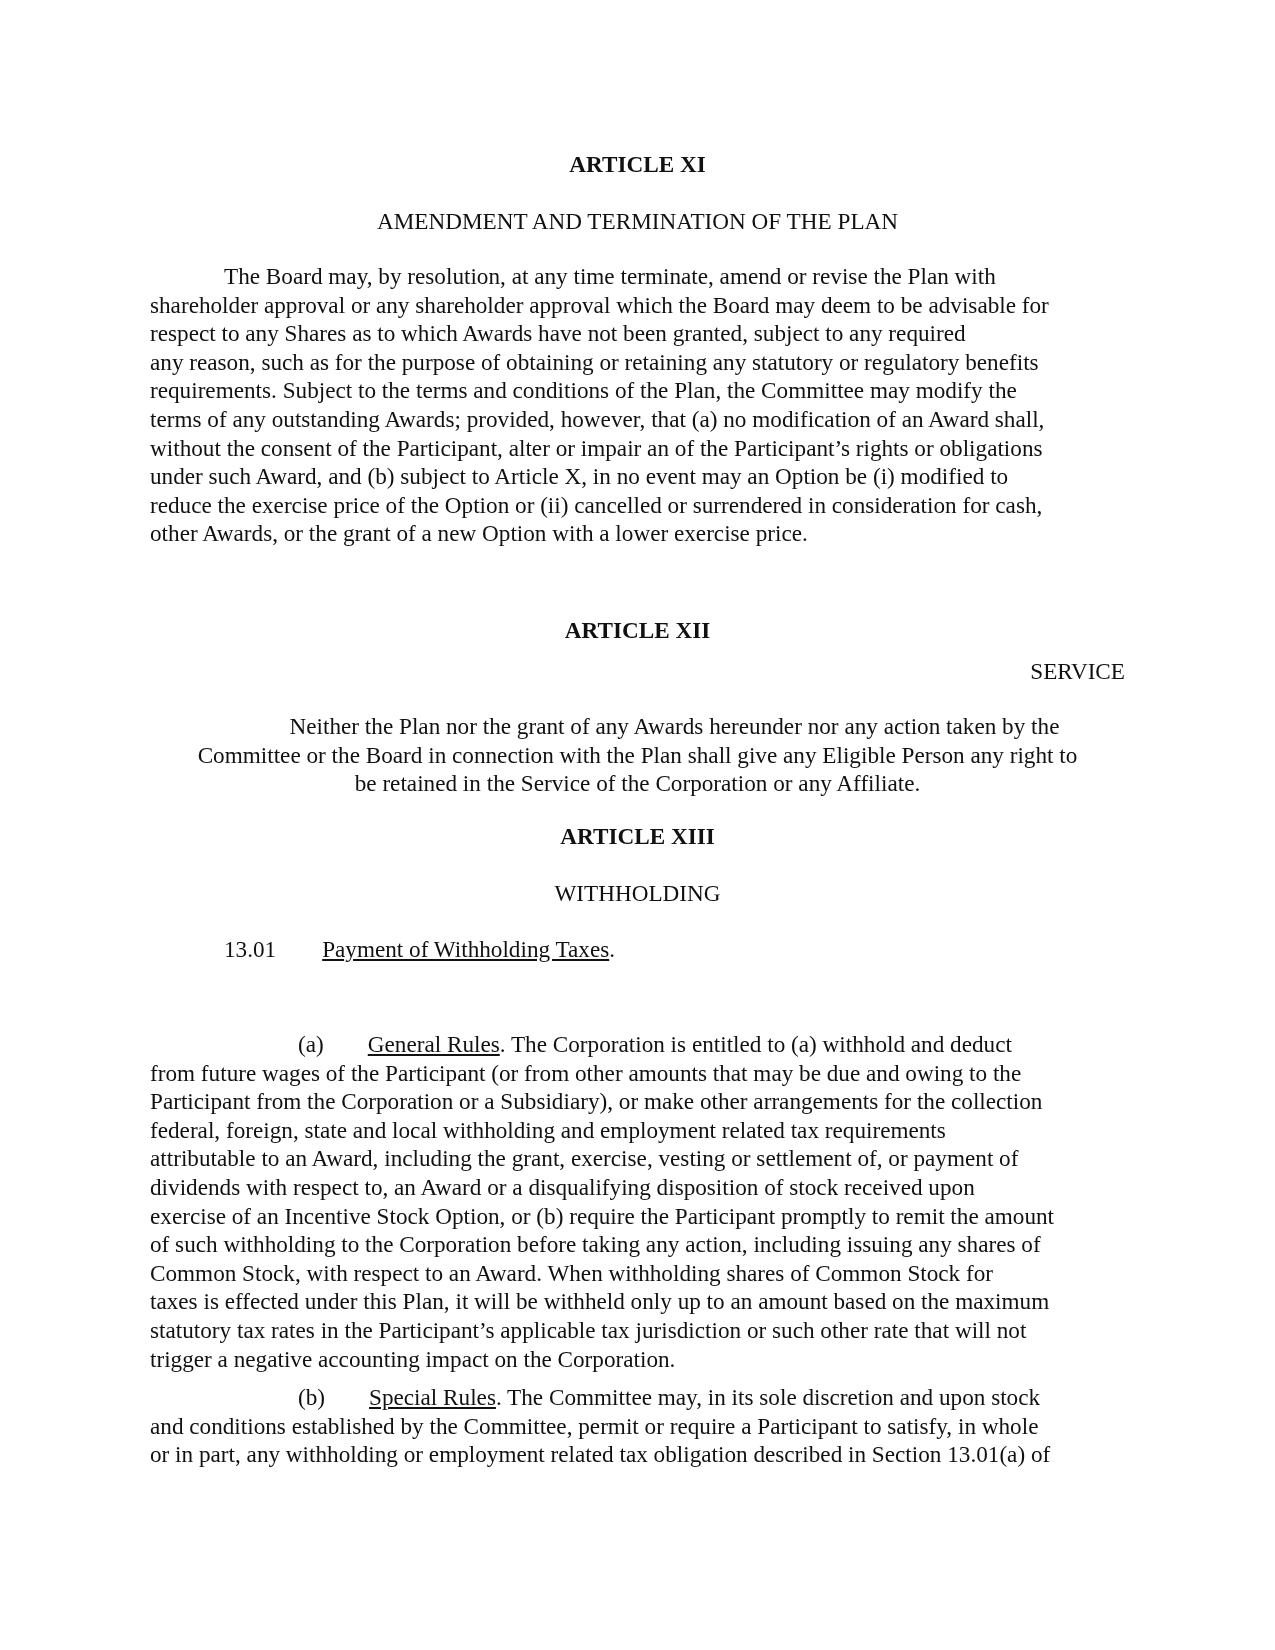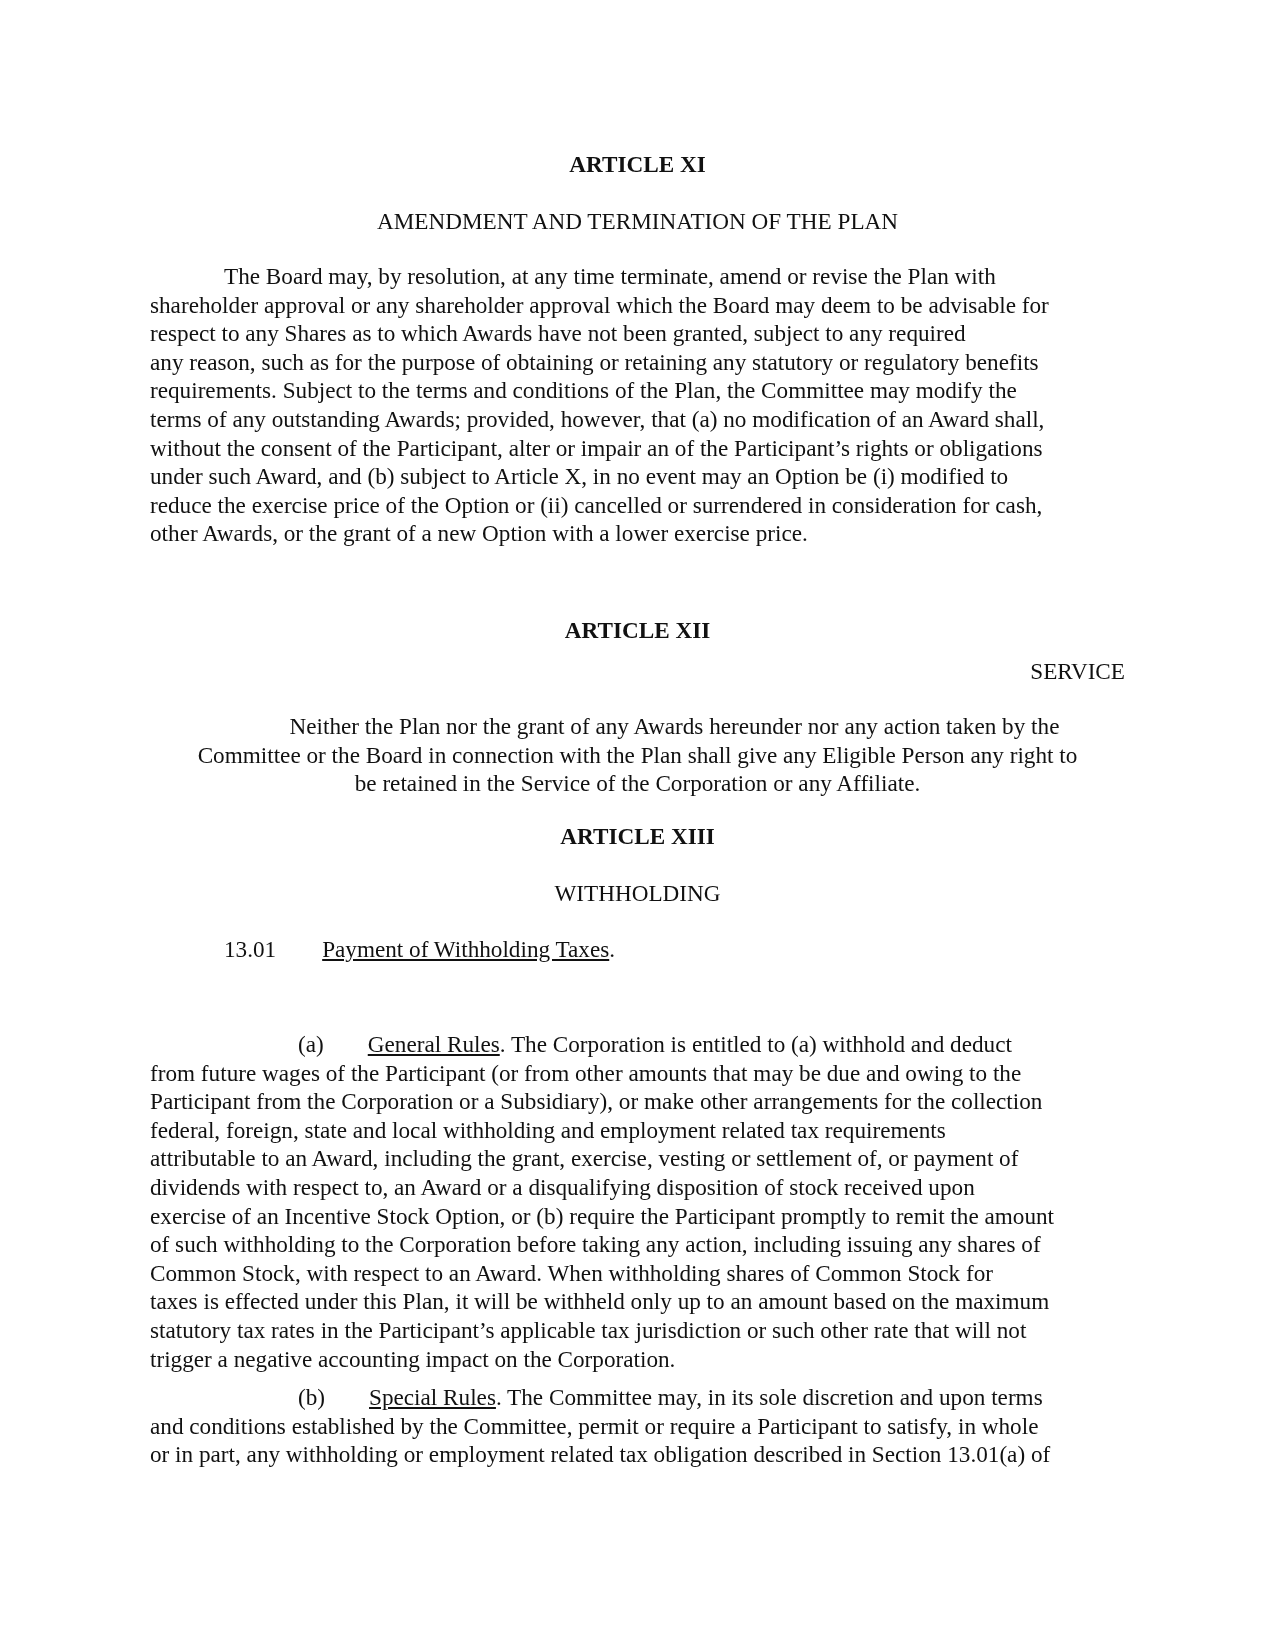--- a/index.html
+++ b/index.html
@@ -69,19 +69,19 @@
     <span class="line">exercise of an Incentive Stock Option, or (b) require the Participant promptly to remit the amount</span>
     <span class="line">of such withholding to the Corporation before taking any action, including issuing any shares of</span>
     <span class="line">Common Stock, with respect to an Award.  When withholding shares of Common Stock for</span>
     <span class="line">taxes is effected under this Plan, it will be withheld only up to an amount based on the maximum</span>
     <span class="line">statutory tax rates in the Participant’s applicable tax jurisdiction or such other rate that will not</span>
     <span class="line">trigger a negative accounting impact on the Corporation.</span>
   </div>
 
   <div class="para" style="top:1383px;">
     <span class="line indent2">
-      <span>(b)</span><span class="gap"></span><u>Special Rules</u><span>.  The Committee may, in its sole discretion and upon terms</span>
+      <span>(b)</span><span class="gap"></span><u>Special Rules</u><span>.  The Committee may, in its sole discretion and upon stock</span>
     </span>
     <span class="line">and conditions established by the Committee, permit or require a Participant to satisfy, in whole</span>
     <span class="line">or in part, any withholding or employment related tax obligation described in Section 13.01(a) of</span>
   </div>
 
 </div>
 
 </body></html>

